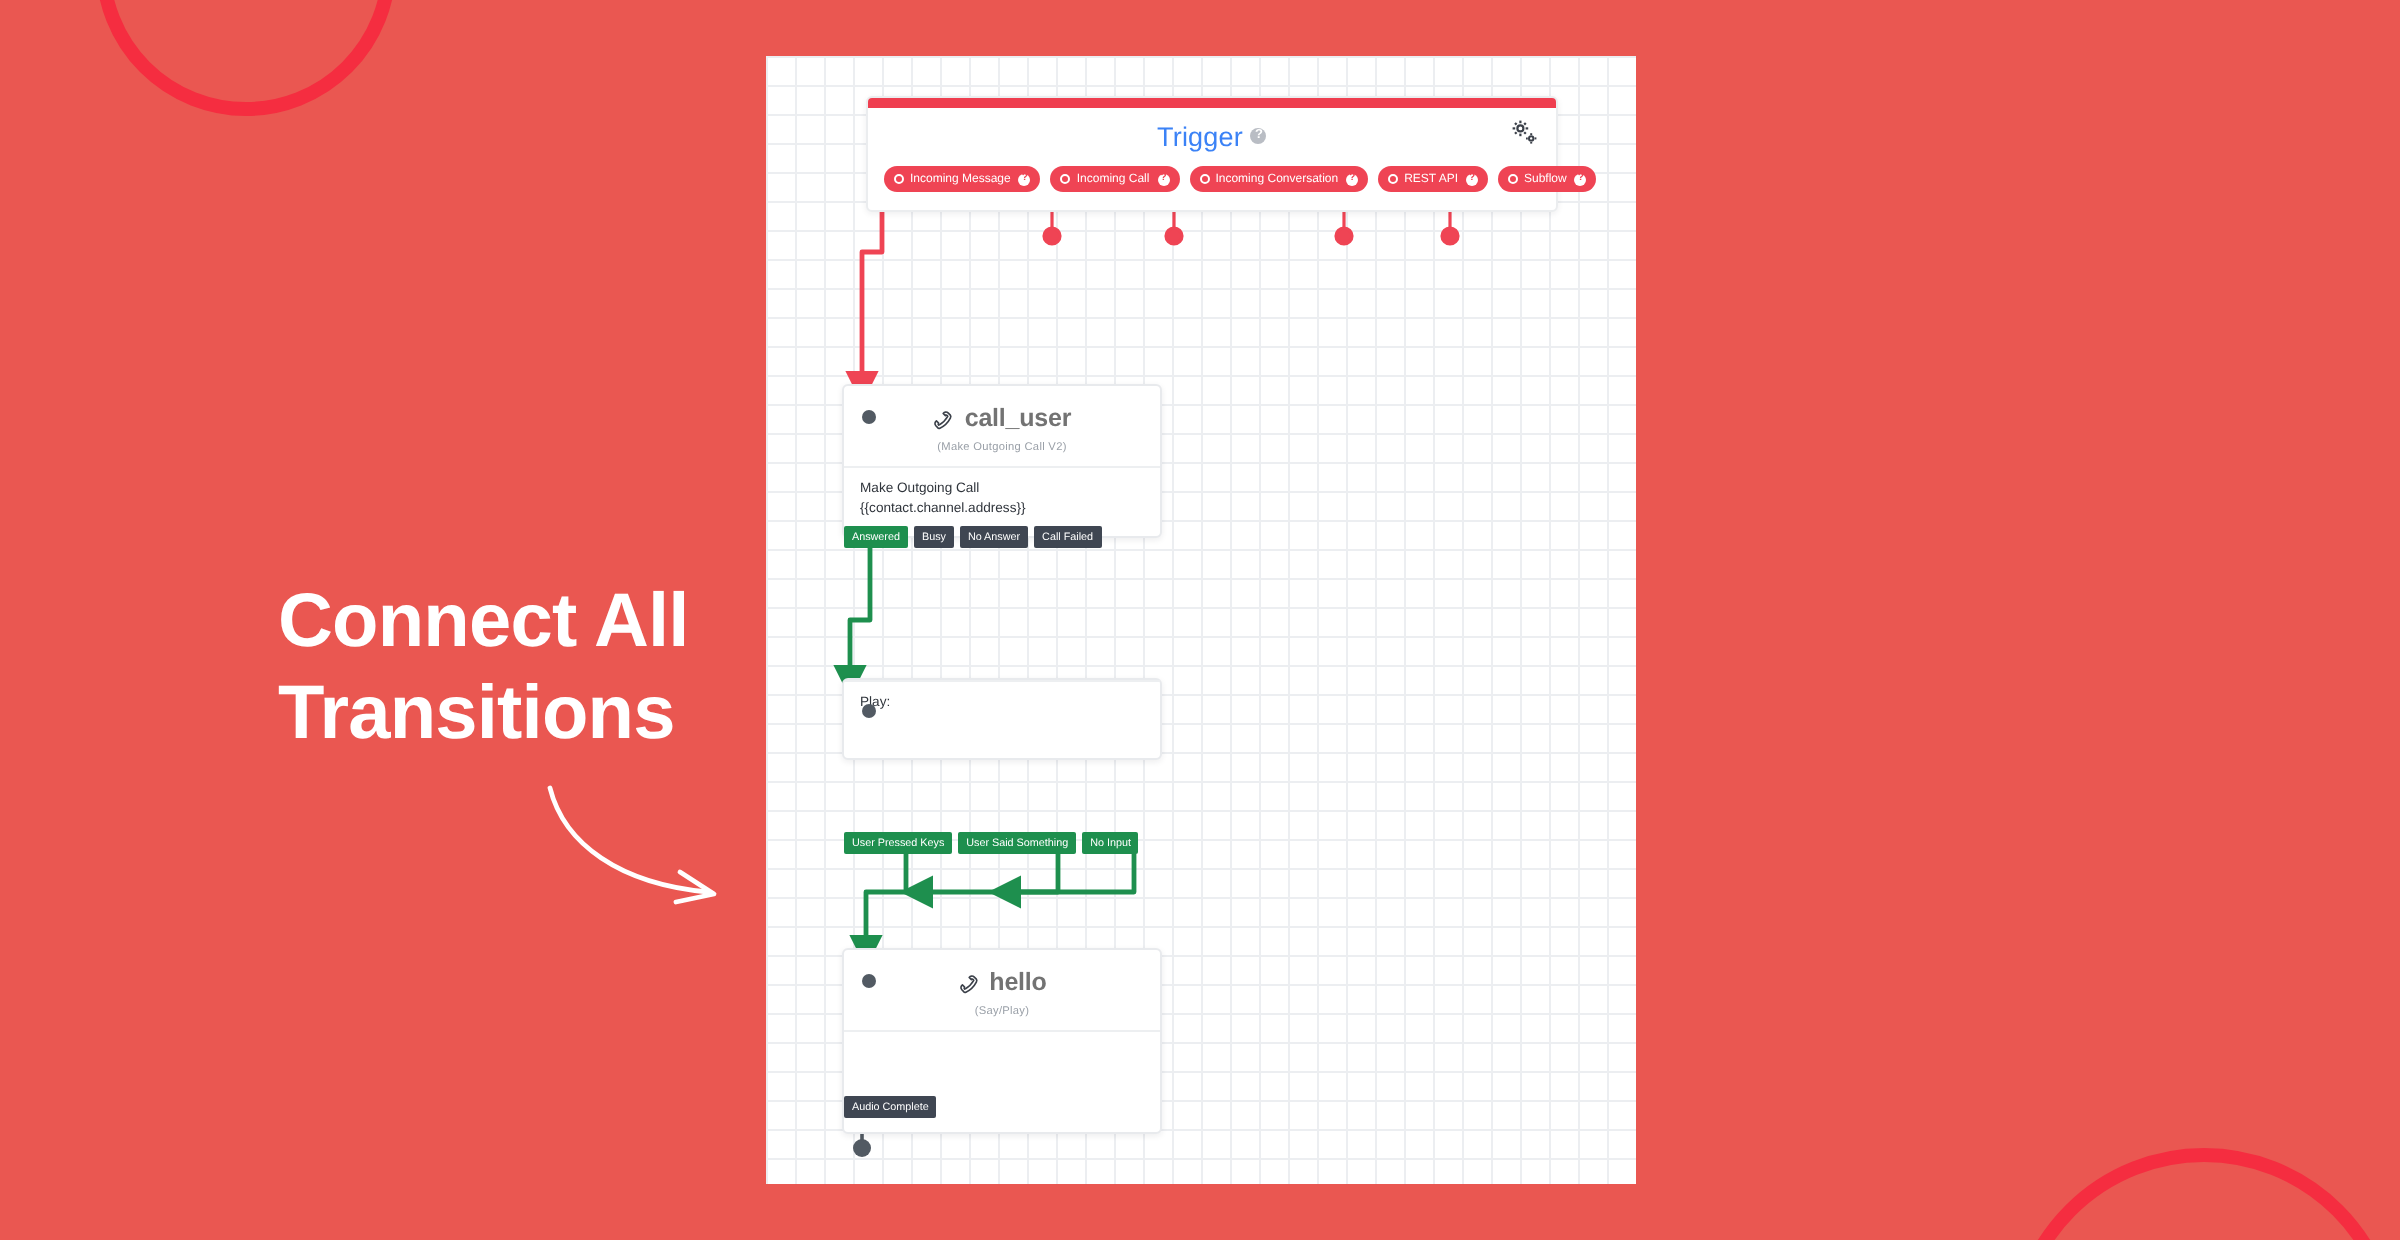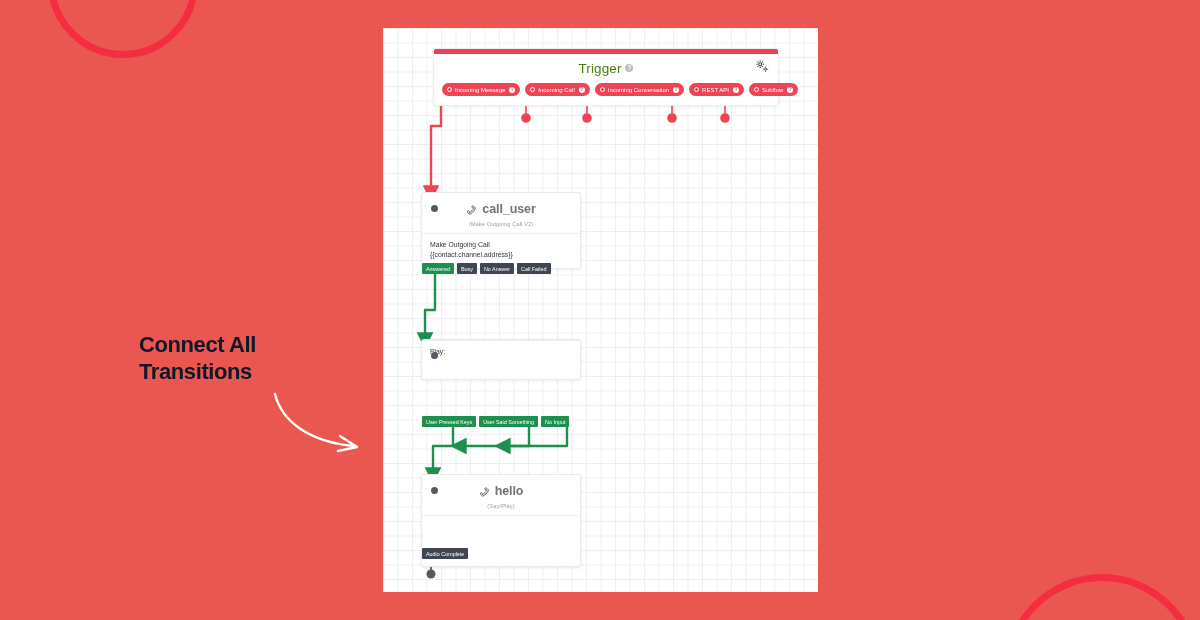--- a/index.html
+++ b/index.html
@@ -16,24 +16,23 @@
     position:absolute;
     border-radius:50%;
     border:7px solid #f52d40;
   }
   #ring-tl { left:48px;  top:-92px;  width:150px; height:150px; }
   #ring-br { left:1004px; top:574px; width:196px; height:196px; }
 
   
   #headline {
     position:absolute; left:139px; top:288px; width:250px;
-    color:#0f172a;
-    font-size:22px; font-weight:bold; line-height:1.22;
+    color:#ffffff;
+    font-size:38px; font-weight:bold; line-height:1.22;
     letter-spacing:-0.4px;
-    margin-top:44px;
   }
   #arrow { position:absolute; left:272px; top:392px; }
 
   
   #canvas {
     position:absolute; left:383px; top:28px;
     width:435px; height:564px;
     background:#ffffff;
     background-image:
       linear-gradient(to right, #eceef1 1px, transparent 1px),
@@ -52,21 +51,21 @@
     border:1px solid #ebedef;
     border-radius:3px;
     box-shadow:0 1px 3px rgba(30,30,40,.07);
   }
   #trigger-topbar { height:5px; background:#ef3e4f; border-radius:2px 2px 0 0; }
   #trigger-head {
     height:29px; position:relative;
     display:flex; align-items:center; justify-content:center;
   }
   #trigger-title {
-    color:#4d7c0f; font-size:13.5px; font-weight:400; letter-spacing:.1px;
+    color:#3b82f6; font-size:13.5px; font-weight:400; letter-spacing:.1px;
   }
   .qmark {
     display:inline-block; width:8px; height:8px; margin-left:4px;
     border-radius:50%; background:#b9bdc4; position:relative; top:-1px;
   }
   .qmark::after{
     content:"?"; position:absolute; left:0; top:-1px; width:8px;
     font-size:6.5px; line-height:9px; color:#fff; text-align:center; font-weight:bold;
   }
   #gear-icon { position:absolute; right:9px; top:5px; }

